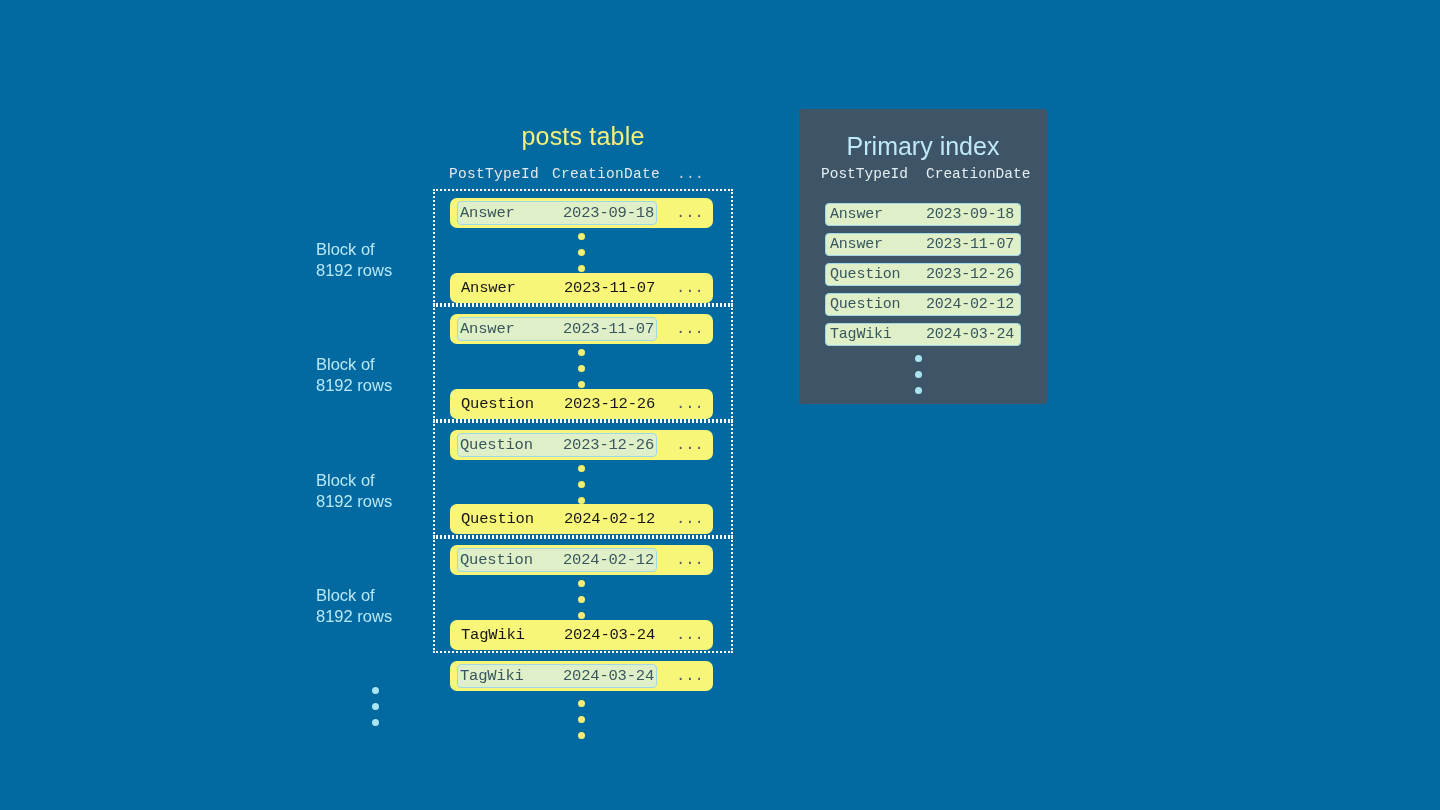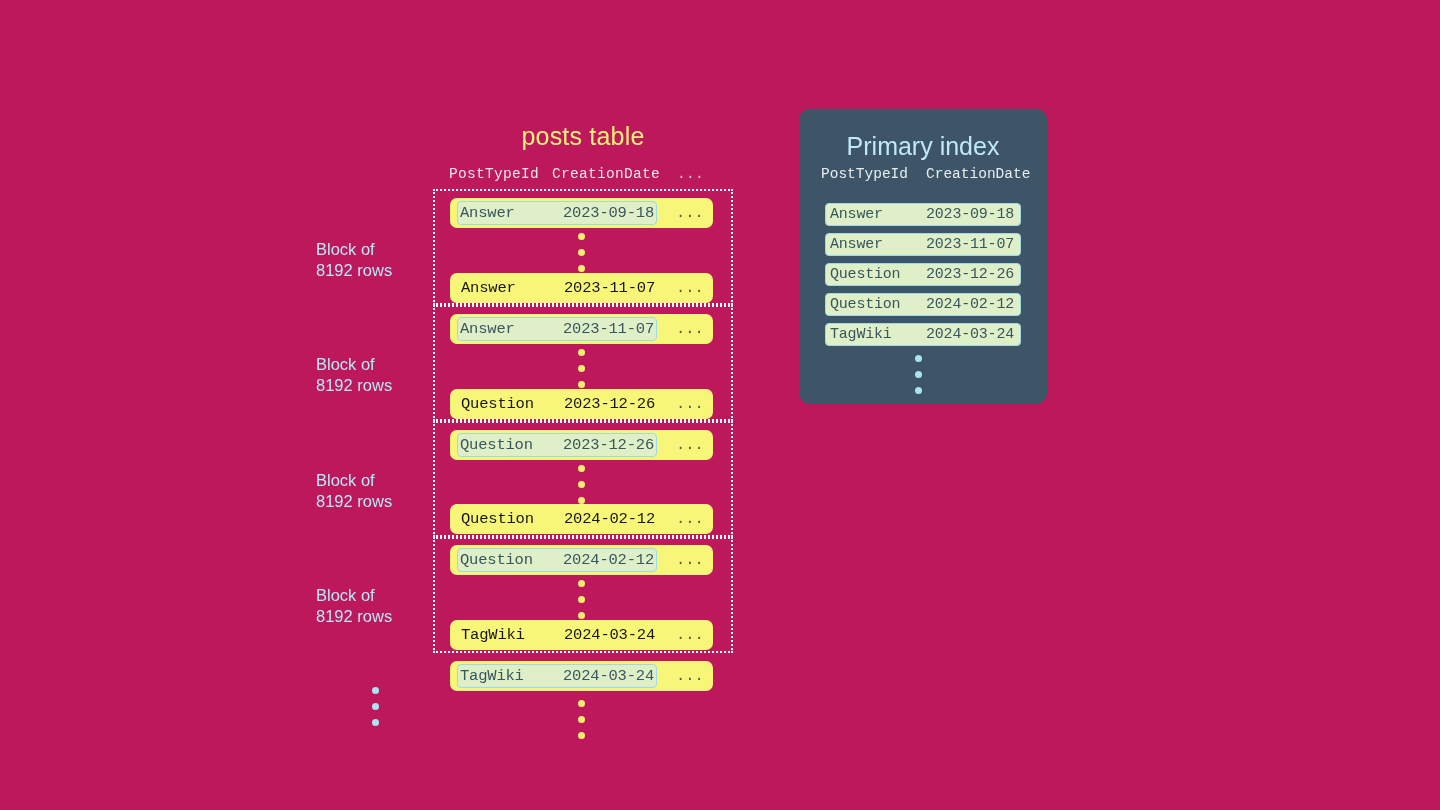--- a/index.html
+++ b/index.html
@@ -2,21 +2,21 @@
 <html><head>
 <meta charset="utf-8">
 <style>
   * { box-sizing: border-box; margin: 0; padding: 0; }
   html, body {
     width: 1440px; height: 810px;
     background: #000000;
     font-family: "Liberation Sans", sans-serif;
     overflow: hidden;
   }
-  .stage { position: relative; width: 1440px; height: 810px; background: #be185d; }
+  .stage { position: relative; width: 1440px; height: 810px; background: #0369a1; }
 
   
   .posts-title {
     position: absolute; left: 433px; top: 122px; width: 300px;
     text-align: center;
     font-size: 25px; color: #f4f07a; letter-spacing: .2px;
     font-family: "Liberation Sans", sans-serif;
   }
   .posts-colheads {
     position: absolute; left: 449px; top: 166px; width: 270px; height: 20px;
@@ -71,21 +71,21 @@
 
   
   .vdots { position: absolute; width: 9px; }
   .vdots i { display: block; width: 7px; height: 7px; border-radius: 50%; margin-bottom: 9px; }
   .vdots.yellow i { background: #f4ef6e; }
   .vdots.cyan i { background: #a8e4f2; }
 
   
   .index-panel {
     position: absolute; left: 799px; top: 109px; width: 248px; height: 295px;
-    background: #3d5567; border-radius: 11px;
+    background: #3d5567; border-radius: 3px;
   }
   .index-title {
     position: absolute; left: 0; top: 23px; width: 248px; text-align: center;
     font-size: 25px; color: #bfe9f7;
     font-family: "Liberation Sans", sans-serif;
   }
   .index-colheads {
     position: absolute; left: 22px; top: 57px; width: 210px; height: 20px;
     font-family: "Liberation Mono", monospace; font-size: 14.5px; color: #e6eef2;
   }

